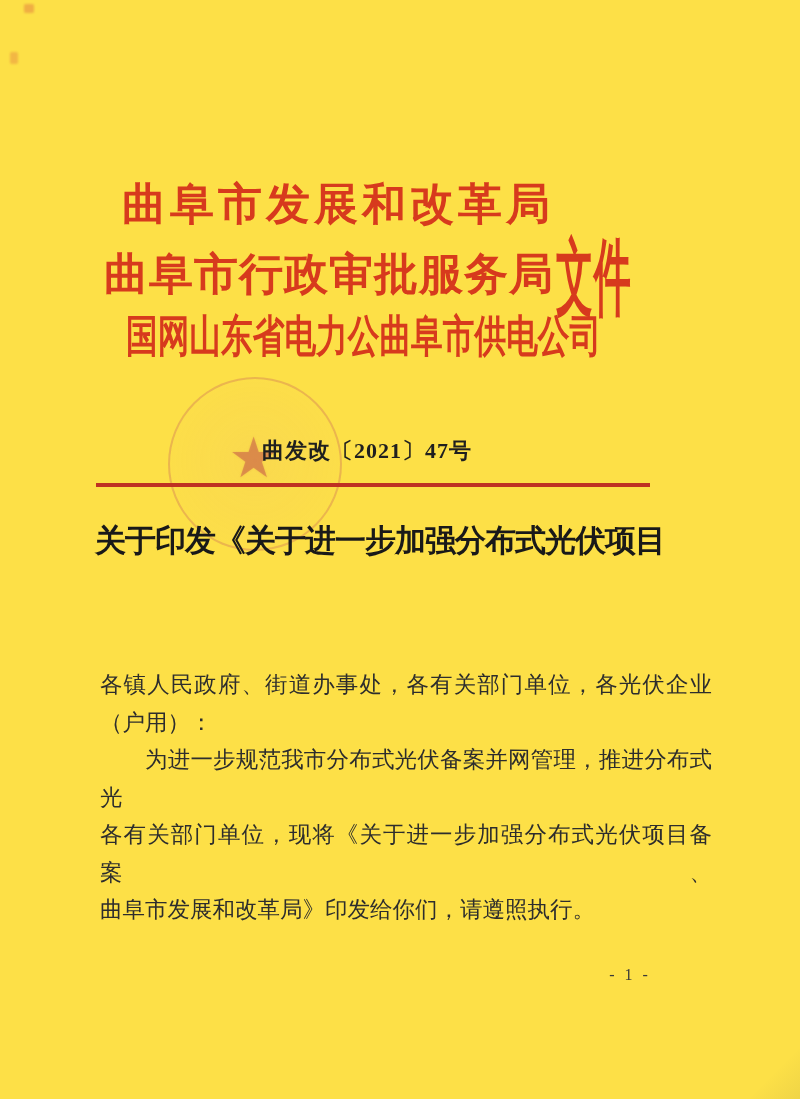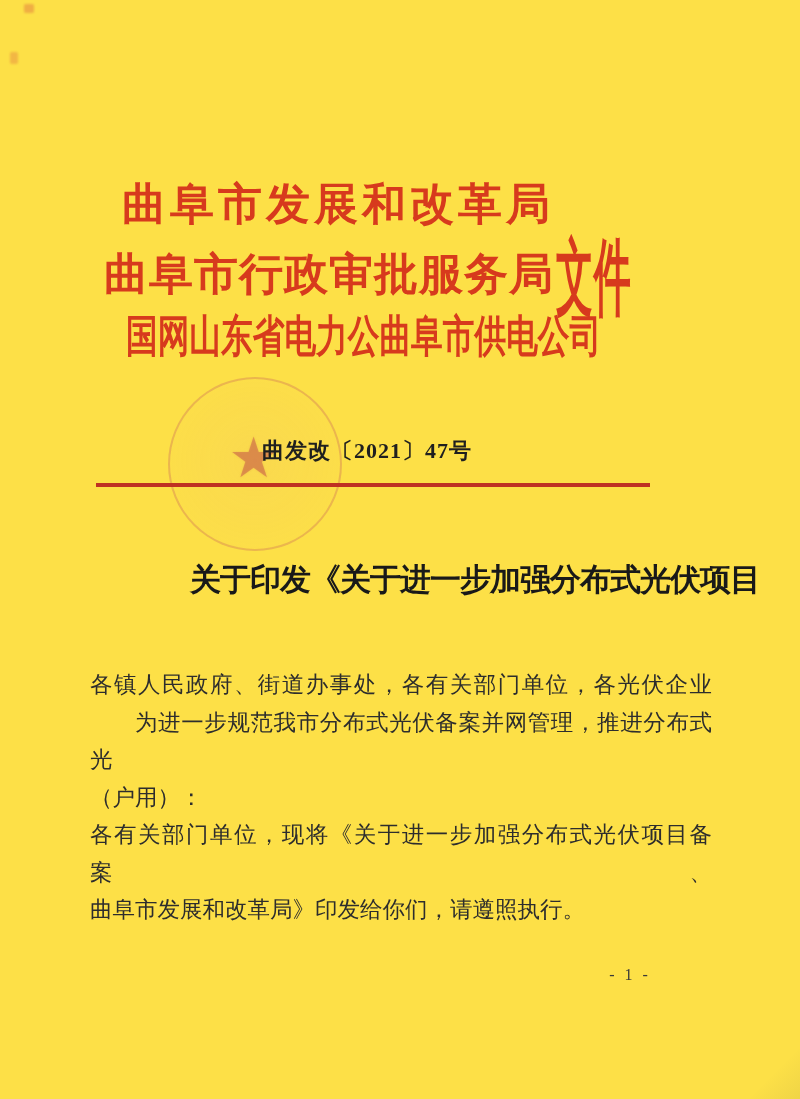--- a/index.html
+++ b/index.html
@@ -62,29 +62,29 @@
     position:absolute;left:96px;top:483px;width:554px;height:3.5px;
     background:#bf3122;
   }
 
   
   .title{
     position:absolute;left:0;width:760px;text-align:center;
     font-size:31px;font-weight:700;color:#191919;letter-spacing:-1px;
     white-space:nowrap;
   }
-  .title-l1{top:559px;text-align:right;}
+  .title-l1{top:520px;}
   .title-l2{top:593px;}
 
   
   .body-block{
     position:absolute;left:90px;top:666px;width:622px;
     font-size:22.5px;line-height:37.5px;color:#2d2d2d;
   }
-  .bline{white-space:normal;}
+  .bline{white-space:normal;margin-left:10px;}
   .j{text-align:justify;text-align-last:justify;}
   .indent{text-indent:45px;}
 
   
   .page-no{
     position:absolute;left:560px;top:966px;width:140px;text-align:center;
     font-size:16px;color:#3a3a3a;letter-spacing:3px;
     font-family:"Liberation Serif","DejaVu Serif",serif;
   }
 </style>
@@ -106,22 +106,22 @@
   </div>
 
   <div class="doc-no">曲发改〔2021〕47号</div>
 
   <div class="rule"></div>
 
   <div class="title title-l1">关于印发《关于进一步加强分布式光伏项目</div>
 
   <div class="body-block">
     <div class="bline j">各镇人民政府、街道办事处，各有关部门单位，各光伏企业</div>
+    <div class="bline">（户用）：</div>
     <div class="bline j indent">为进一步规范我市分布式光伏备案并网管理，推进分布式光</div>
-    <div class="bline">（户用）：</div>
     <div class="bline j">各有关部门单位，现将《关于进一步加强分布式光伏项目备案、</div>
     <div class="bline">曲阜市发展和改革局》印发给你们，请遵照执行。</div>
   </div>
 
   <div class="page-no">- 1 -</div>
 
   <div class="corner-shadow"></div>
 </div>
 
 </body></html>

